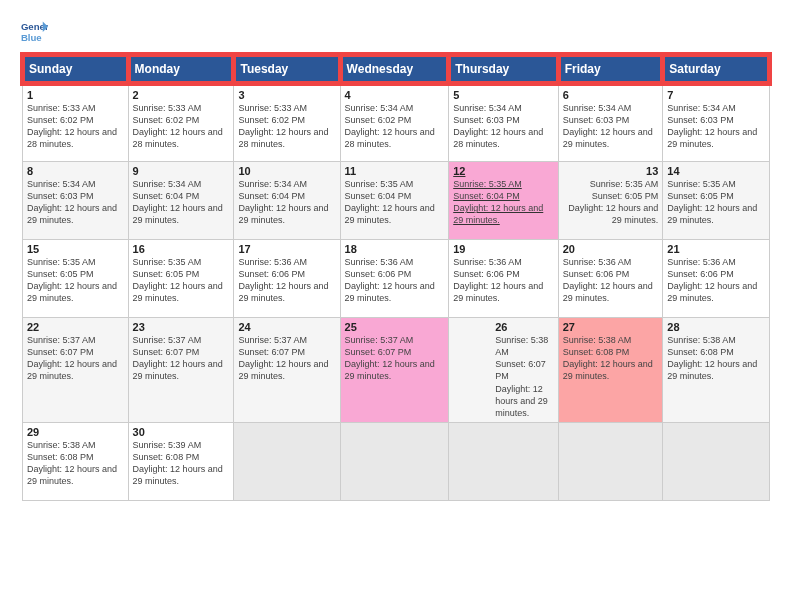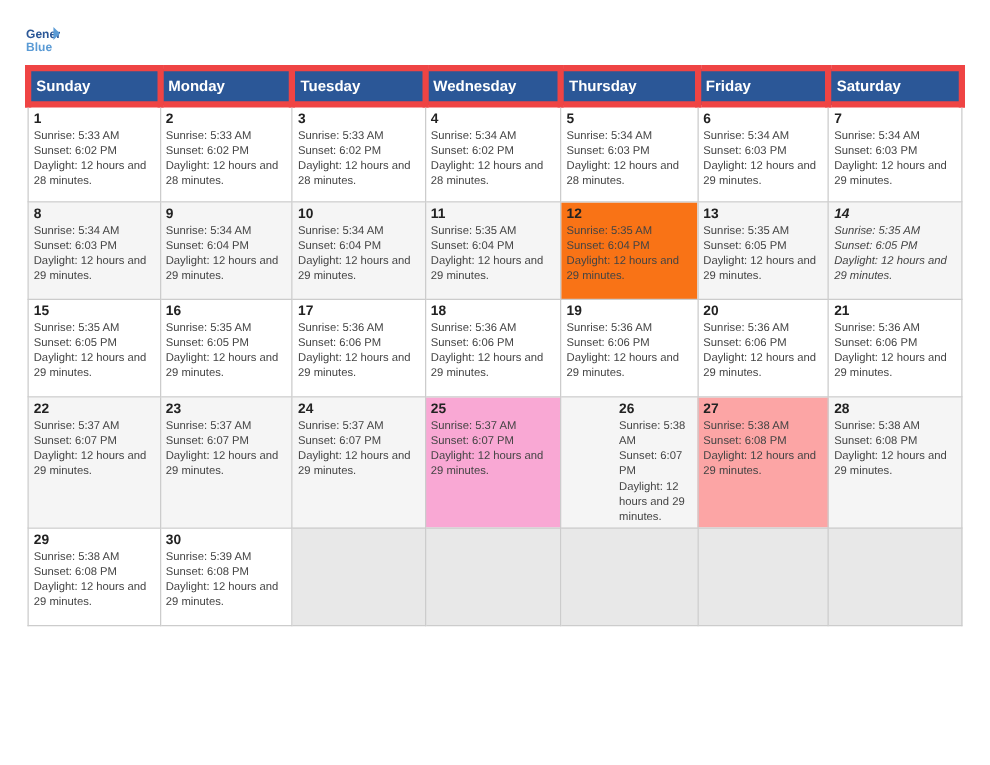--- a/index.html
+++ b/index.html
@@ -137,25 +137,25 @@
         </tr>
         <tr>
           <td style="background: rgb(245, 245, 245);"><span class="day-num">8</span>
 <span class="day-info">Sunrise: 5:34 AM<br>Sunset: 6:03 PM<br>Daylight: 12 hours and 29 minutes.</span></td>
           <td style="background: rgb(245, 245, 245);"><span class="day-num">9</span>
 <span class="day-info">Sunrise: 5:34 AM<br>Sunset: 6:04 PM<br>Daylight: 12 hours and 29 minutes.</span></td>
           <td style="background: rgb(245, 245, 245);"><span class="day-num">10</span>
 <span class="day-info">Sunrise: 5:34 AM<br>Sunset: 6:04 PM<br>Daylight: 12 hours and 29 minutes.</span></td>
           <td style="background: rgb(245, 245, 245); margin-left: 28px;"><span class="day-num">11</span>
 <span class="day-info">Sunrise: 5:35 AM<br>Sunset: 6:04 PM<br>Daylight: 12 hours and 29 minutes.</span></td>
-          <td style="background: #f97316;"><span class="day-num">12</span>
+          <td style="background: #f9a8d4; text-decoration: underline;"><span class="day-num">12</span>
 <span class="day-info">Sunrise: 5:35 AM<br>Sunset: 6:04 PM<br>Daylight: 12 hours and 29 minutes.</span></td>
-          <td style="background: rgb(245, 245, 245);"><span class="day-num">13</span>
-<span class="day-info">Sunrise: 5:35 AM<br>Sunset: 6:05 PM<br>Daylight: 12 hours and 29 minutes.</span></td>
-          <td style="background: rgb(245, 245, 245); font-style: italic;"><span class="day-num">14</span>
+          <td style="background: rgb(245, 245, 245); text-align: right;"><span class="day-num">13</span>
+<span class="day-info">Sunrise: 5:35 AM<br>Sunset: 6:05 PM<br>Daylight: 12 hours and 29 minutes.</span></td>
+          <td style="background: rgb(245, 245, 245);"><span class="day-num">14</span>
 <span class="day-info">Sunrise: 5:35 AM<br>Sunset: 6:05 PM<br>Daylight: 12 hours and 29 minutes.</span></td>
         </tr>
         <tr>
           <td><span class="day-num">15</span>
 <span class="day-info">Sunrise: 5:35 AM<br>Sunset: 6:05 PM<br>Daylight: 12 hours and 29 minutes.</span></td>
           <td><span class="day-num">16</span>
 <span class="day-info">Sunrise: 5:35 AM<br>Sunset: 6:05 PM<br>Daylight: 12 hours and 29 minutes.</span></td>
           <td><span class="day-num">17</span>
 <span class="day-info">Sunrise: 5:36 AM<br>Sunset: 6:06 PM<br>Daylight: 12 hours and 29 minutes.</span></td>
           <td><span class="day-num">18</span>

